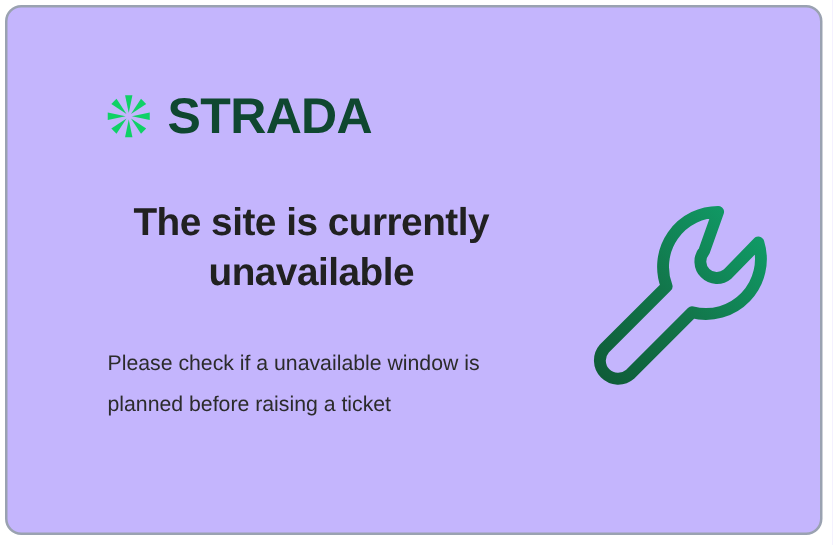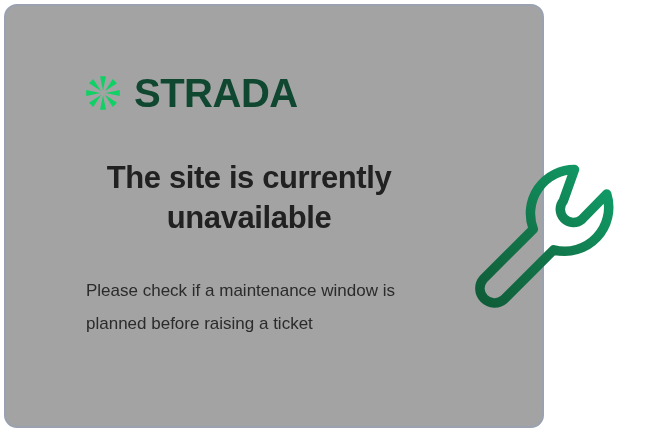--- a/index.html
+++ b/index.html
@@ -20,24 +20,24 @@
     height: 436px;
     background: #ffffff;
     overflow: hidden;
   }
 
   
   .card {
     position: absolute;
     left: 4px;
     top: 4px;
-    width: 540px;
+    width: 654px;
     height: 424px;
     box-sizing: border-box;
-    background: #a3a3a3;
+    background: #c4b5fd;
     border: 2px solid #9aa2b1;
     border-radius: 13px;
   }
 
   
   .brand {
     position: absolute;
     left: 76px;
     top: 66px;
     display: flex;
@@ -139,21 +139,21 @@
               <polygon points="50,44 57,10 43,10"></polygon>
             </g>
           </g>
         </svg>
       </span>
       <span class="brand-word">STRADA</span>
     </div>
 
     <h1 class="headline">The site is currently unavailable</h1>
 
-    <p class="body-copy">Please check if a maintenance window is planned before raising a ticket</p>
+    <p class="body-copy">Please check if a unavailable window is planned before raising a ticket</p>
 
     <div class="illustration">
       <svg viewBox="0 0 160 160" xmlns="http://www.w3.org/2000/svg" aria-hidden="true">
         <defs>
           <linearGradient id="wrenchGrad" x1="0" y1="1" x2="1" y2="0">
             <stop offset="0%" stop-color="#0f5c38"></stop>
             <stop offset="45%" stop-color="#12754a"></stop>
             <stop offset="100%" stop-color="#10a06a"></stop>
           </linearGradient>
         </defs>

